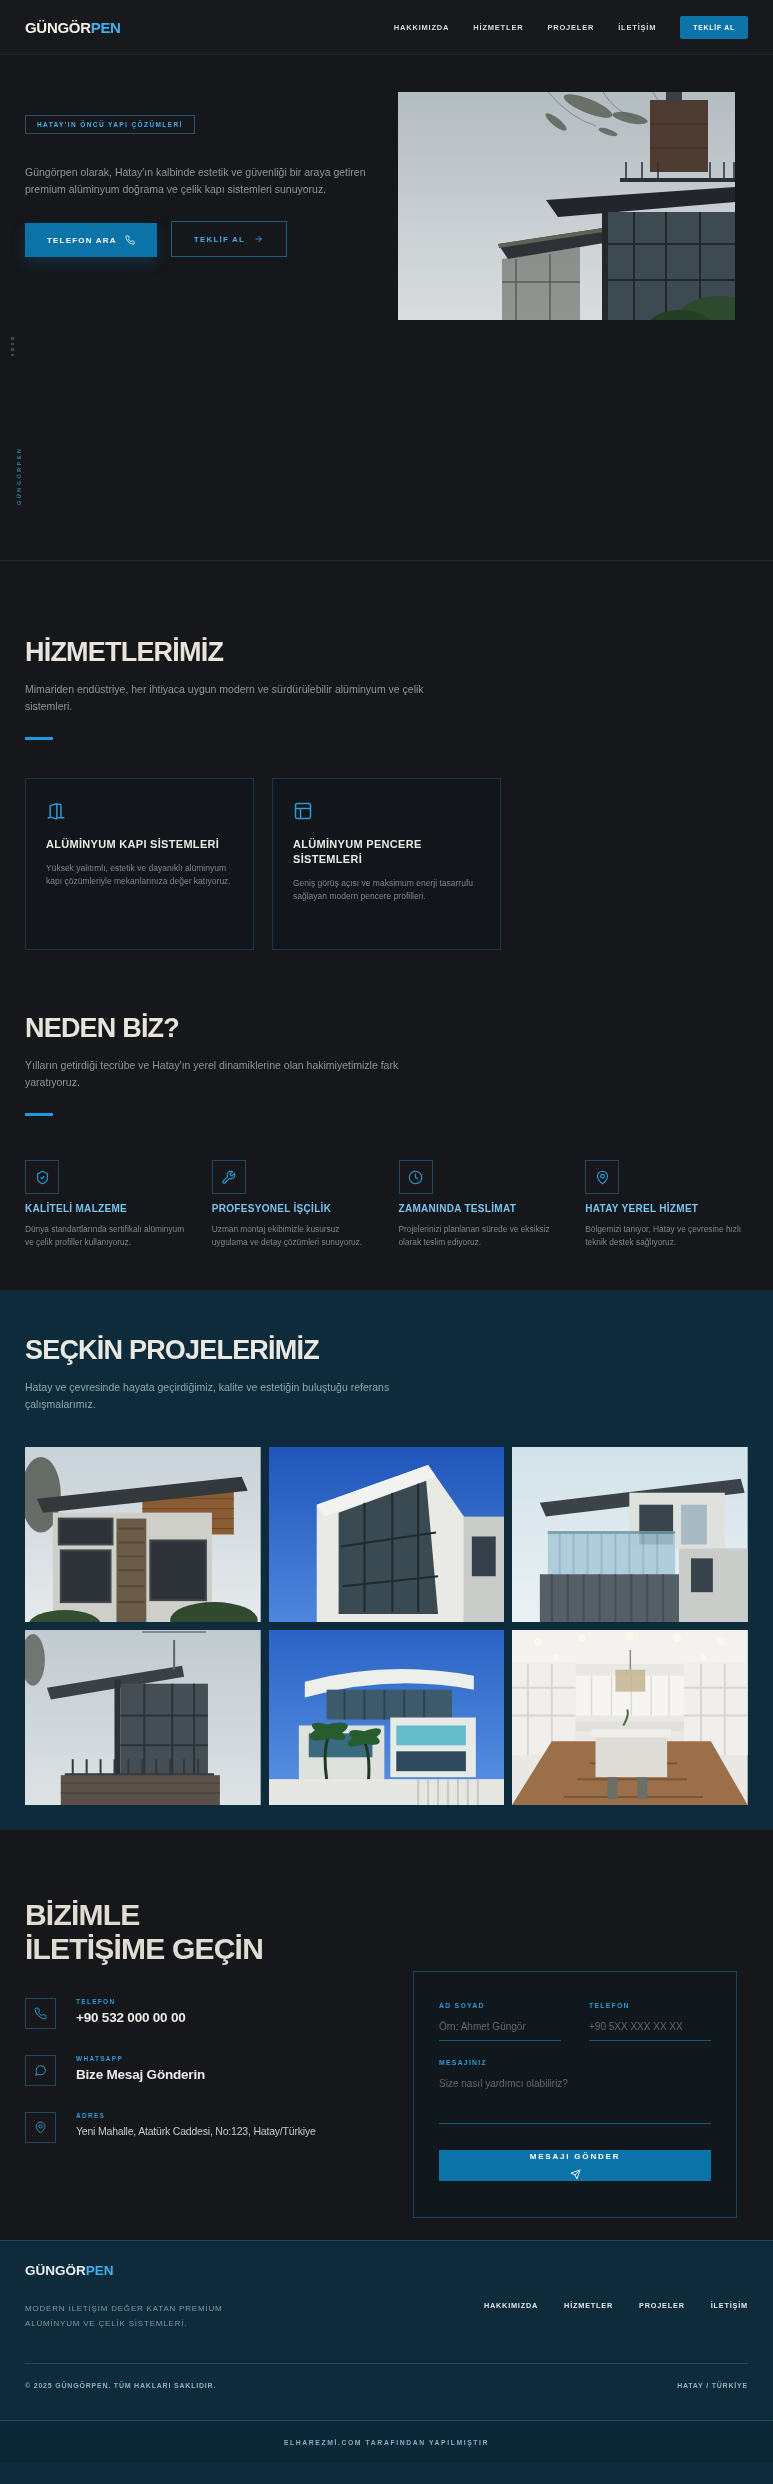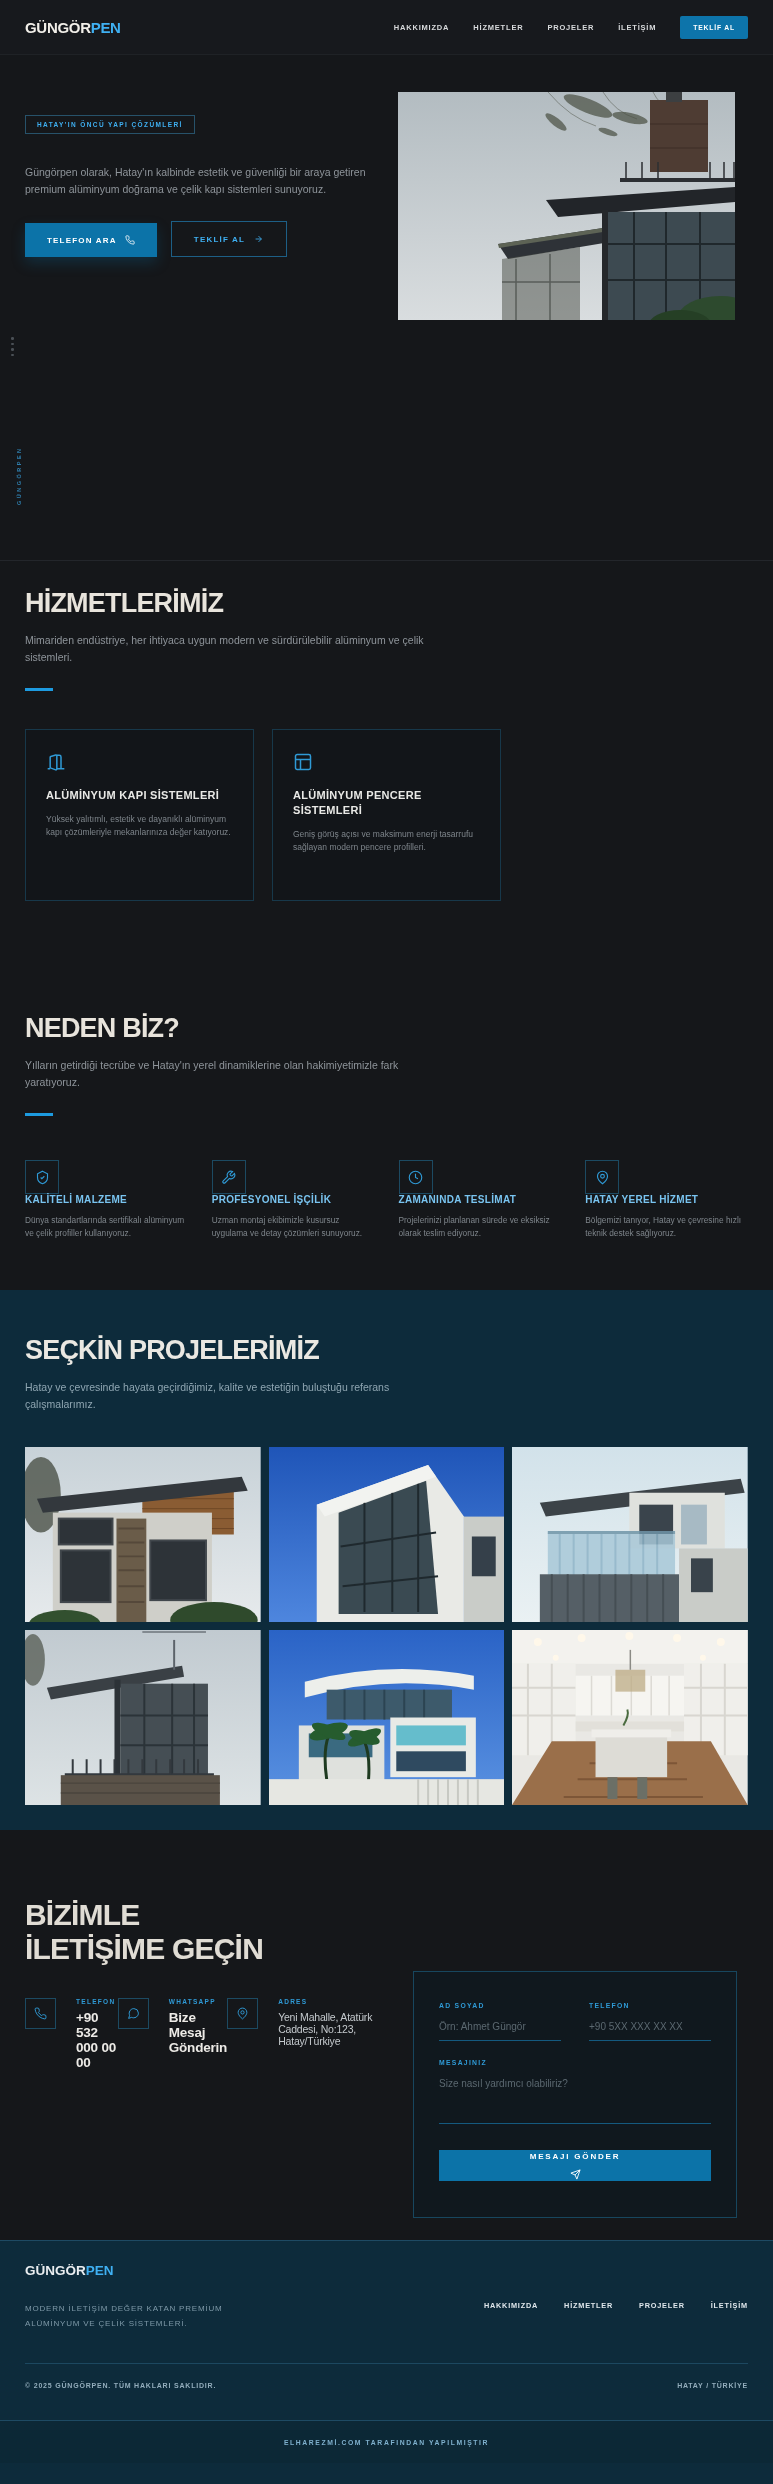--- a/index.html
+++ b/index.html
@@ -41,46 +41,46 @@
                     font-size:5.5px; font-weight:bold; letter-spacing:2.5px; color:#2f7fae; }
   .scroll-dots { position:absolute; left:-14px; top:282px; display:flex; flex-direction:column; gap:3px; }
   .scroll-dots i { width:2.5px; height:2.5px; border-radius:50%; background:#4a5056; }
 
   
   .sec-title { font-size:27px; font-weight:bold; letter-spacing:-0.8px; color:#e8e4dc; }
   .sec-sub { margin-top:13px; font-size:10.5px; line-height:17px; color:#8e949a; max-width:430px; }
   .sec-rule { margin-top:22px; width:28px; height:3px; background:#1d9be0; }
 
   
-  .services { border-top:1px solid #23262b; padding-top:27px; height:400px; }
+  .services { border-top:1px solid #23262b; padding-top:76px; height:400px; }
   .cards { margin-top:38px; display:grid; grid-template-columns:repeat(3,1fr); gap:18px; }
   .card { border:1px solid #17384a; background:#121519; padding:22px 20px; height:172px; }
   .card .icon { color:#2f9ad6; }
   .card h3 { margin-top:16px; font-size:11px; font-weight:bold; letter-spacing:0.3px; line-height:15px; color:#e9e9e6; }
   .card p { margin-top:10px; font-size:8.5px; line-height:13px; color:#7e858b; }
 
   
   .why { padding-top:53px; height:330px; }
   .features { margin-top:44px; display:grid; grid-template-columns:repeat(4,1fr); gap:24px; }
   .feat .icon-box { width:34px; height:34px; border:1px solid #1c4a62; display:flex; align-items:center; justify-content:center; color:#2f9ad6; }
-  .feat h4 { margin-top:0; font-size:10px; font-weight:bold; letter-spacing:0.3px; color:#79c4f0; }
+  .feat h4 { margin-top:9px; font-size:10px; font-weight:bold; letter-spacing:0.3px; color:#79c4f0; }
   .feat p { margin-top:9px; font-size:8.3px; line-height:13px; color:#7e858b; }
 
   
   .projects { background:#0d2b3b; height:540px; padding-top:45px; }
   .projects .sec-title { color:#eae8e2; }
   .projects .sec-sub { color:#8fa6b2; }
   .proj-grid { margin-top:34px; display:grid; grid-template-columns:repeat(3,1fr); gap:8px; }
   .proj { height:175px; overflow:hidden; cursor:pointer; background:#12344a; }
   .proj svg { display:block; width:100%; height:100%; }
 
   
   .contact { height:410px; padding-top:68px; position:relative; }
   .contact-title { font-size:30px; line-height:34px; font-weight:bold; letter-spacing:-0.8px; color:#e0dcd4; }
-  .c-items { margin-top:32px; display:flex; flex-direction:row; width:370px; }
+  .c-items { margin-top:32px; display:flex; flex-direction:column; gap:26px; width:370px; }
   .c-item { display:flex; gap:20px; align-items:flex-start; }
   .c-item .icon-box { width:31px; height:31px; border:1px solid #1c4a62; display:flex; align-items:center; justify-content:center; color:#2f9ad6; flex:none; }
   .c-item .lbl { font-size:6.5px; font-weight:bold; letter-spacing:1.3px; color:#2f9ad6; }
   .c-item .val { margin-top:5px; font-size:13.5px; font-weight:bold; color:#eceae6; letter-spacing:-0.2px; }
   .c-item .val.plain { font-weight:normal; font-size:10.5px; color:#c4c9cd; margin-top:6px; }
 
   .form-card { position:absolute; left:388px; top:73px; width:324px; height:247px;
                border:1px solid #17465e; background:#10181e; padding:30px 25px; }
   .form-row { display:flex; gap:28px; }
   .f-group { flex:1; }

